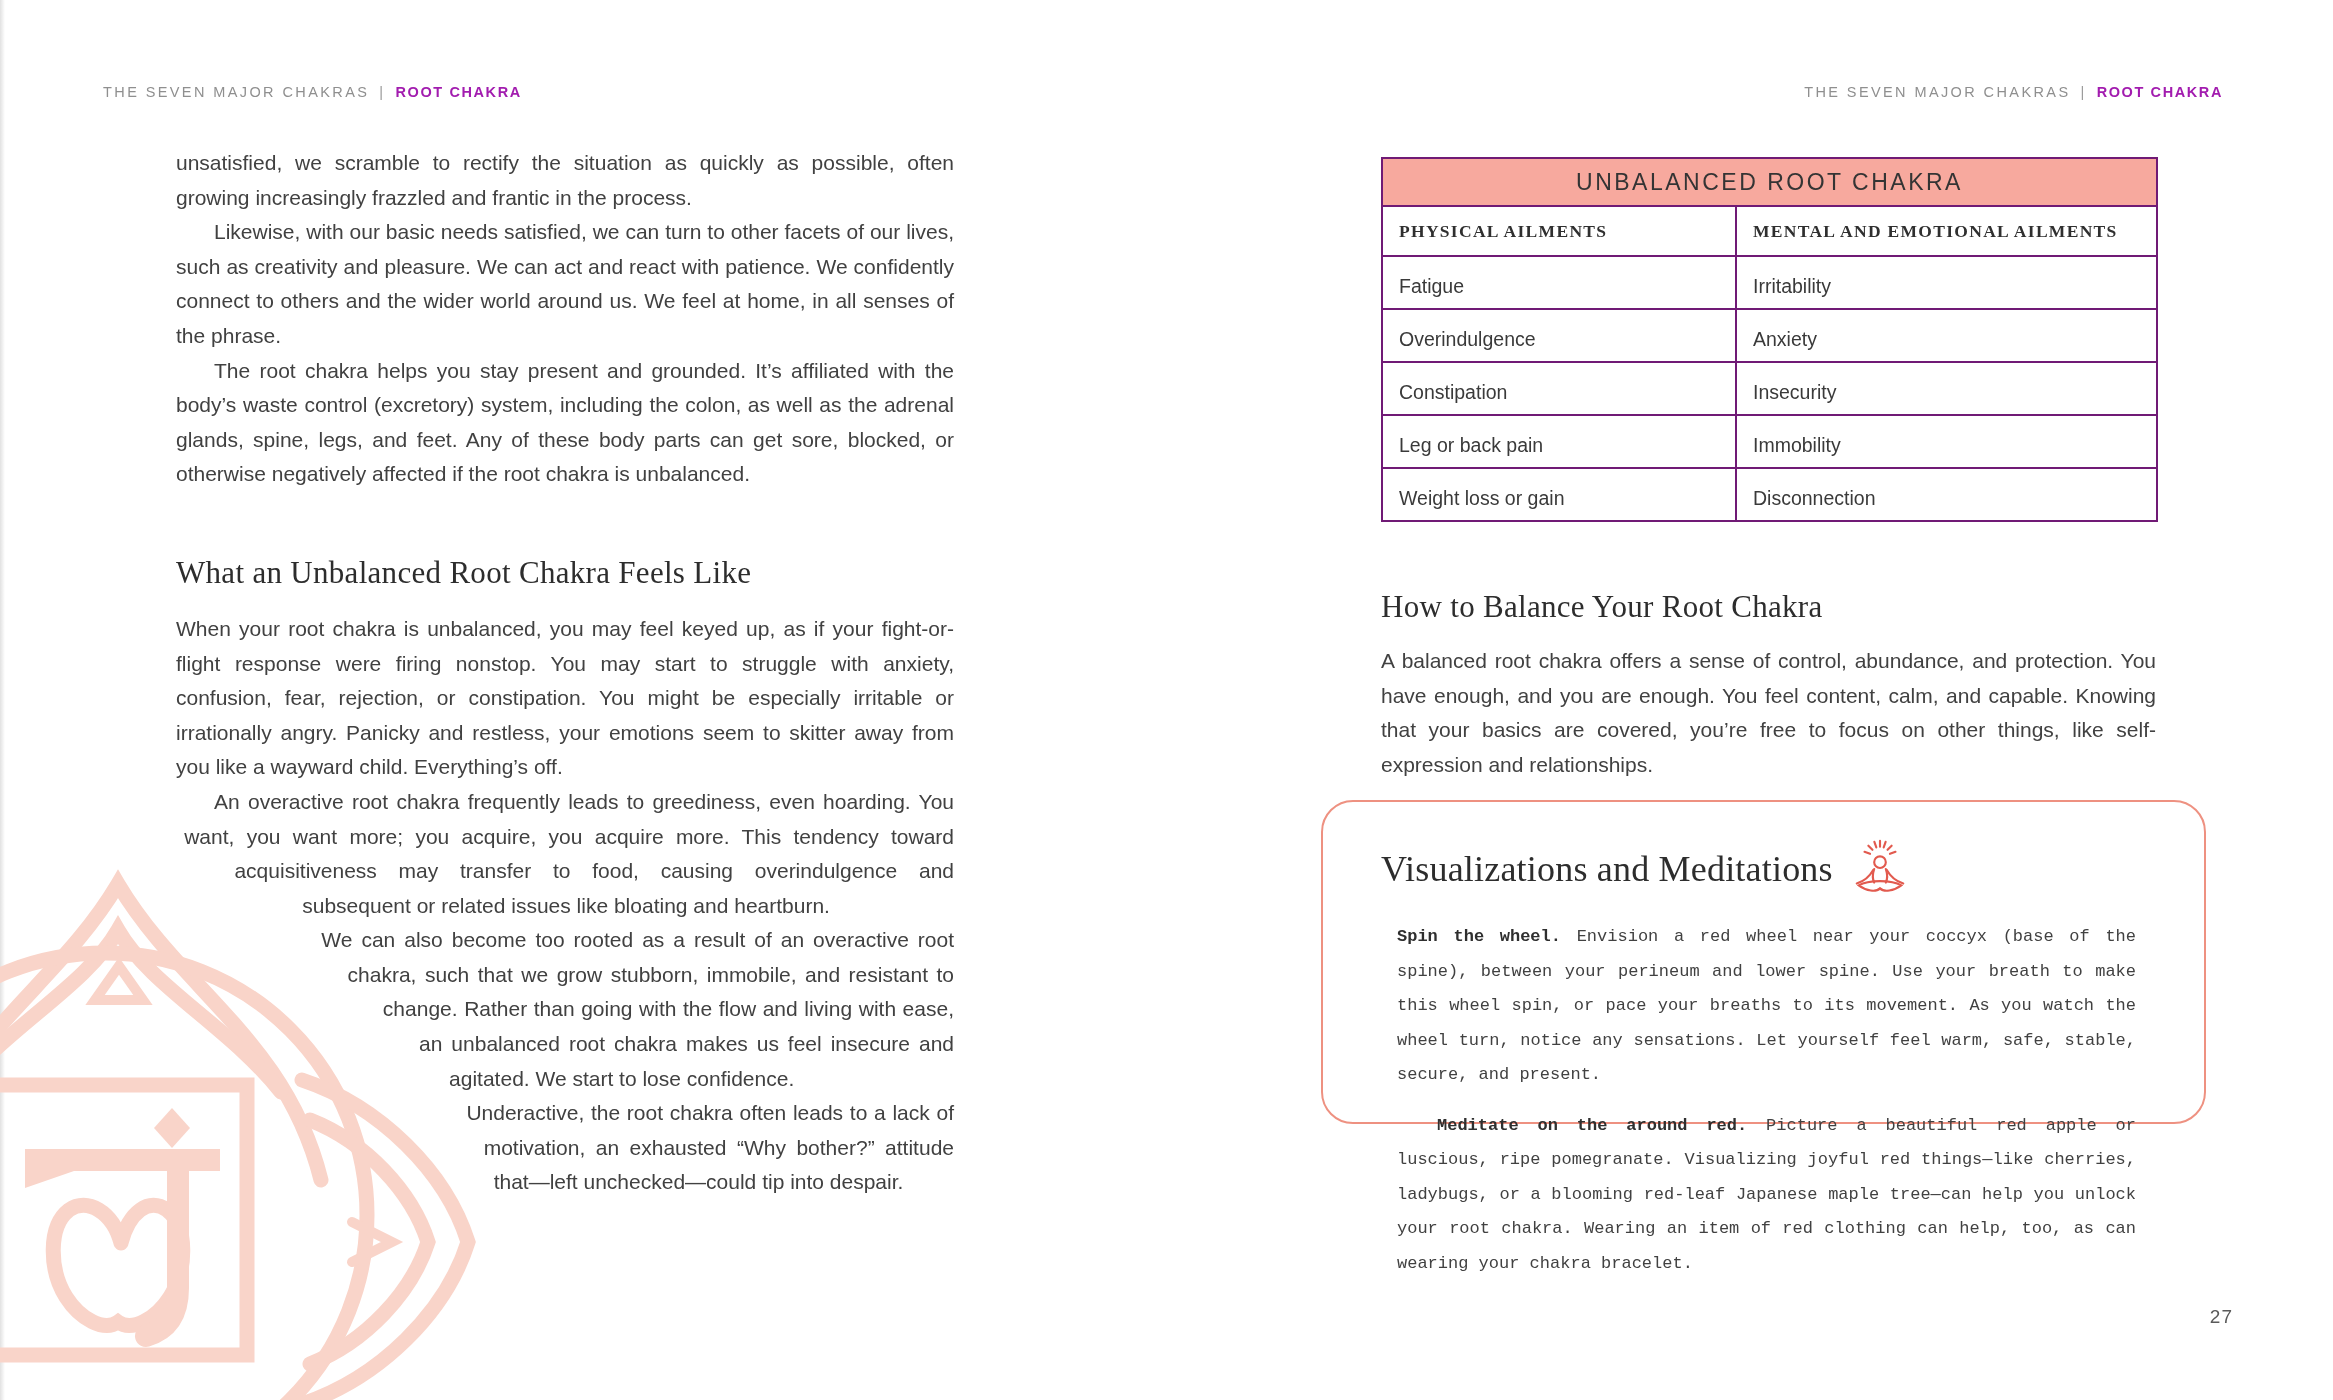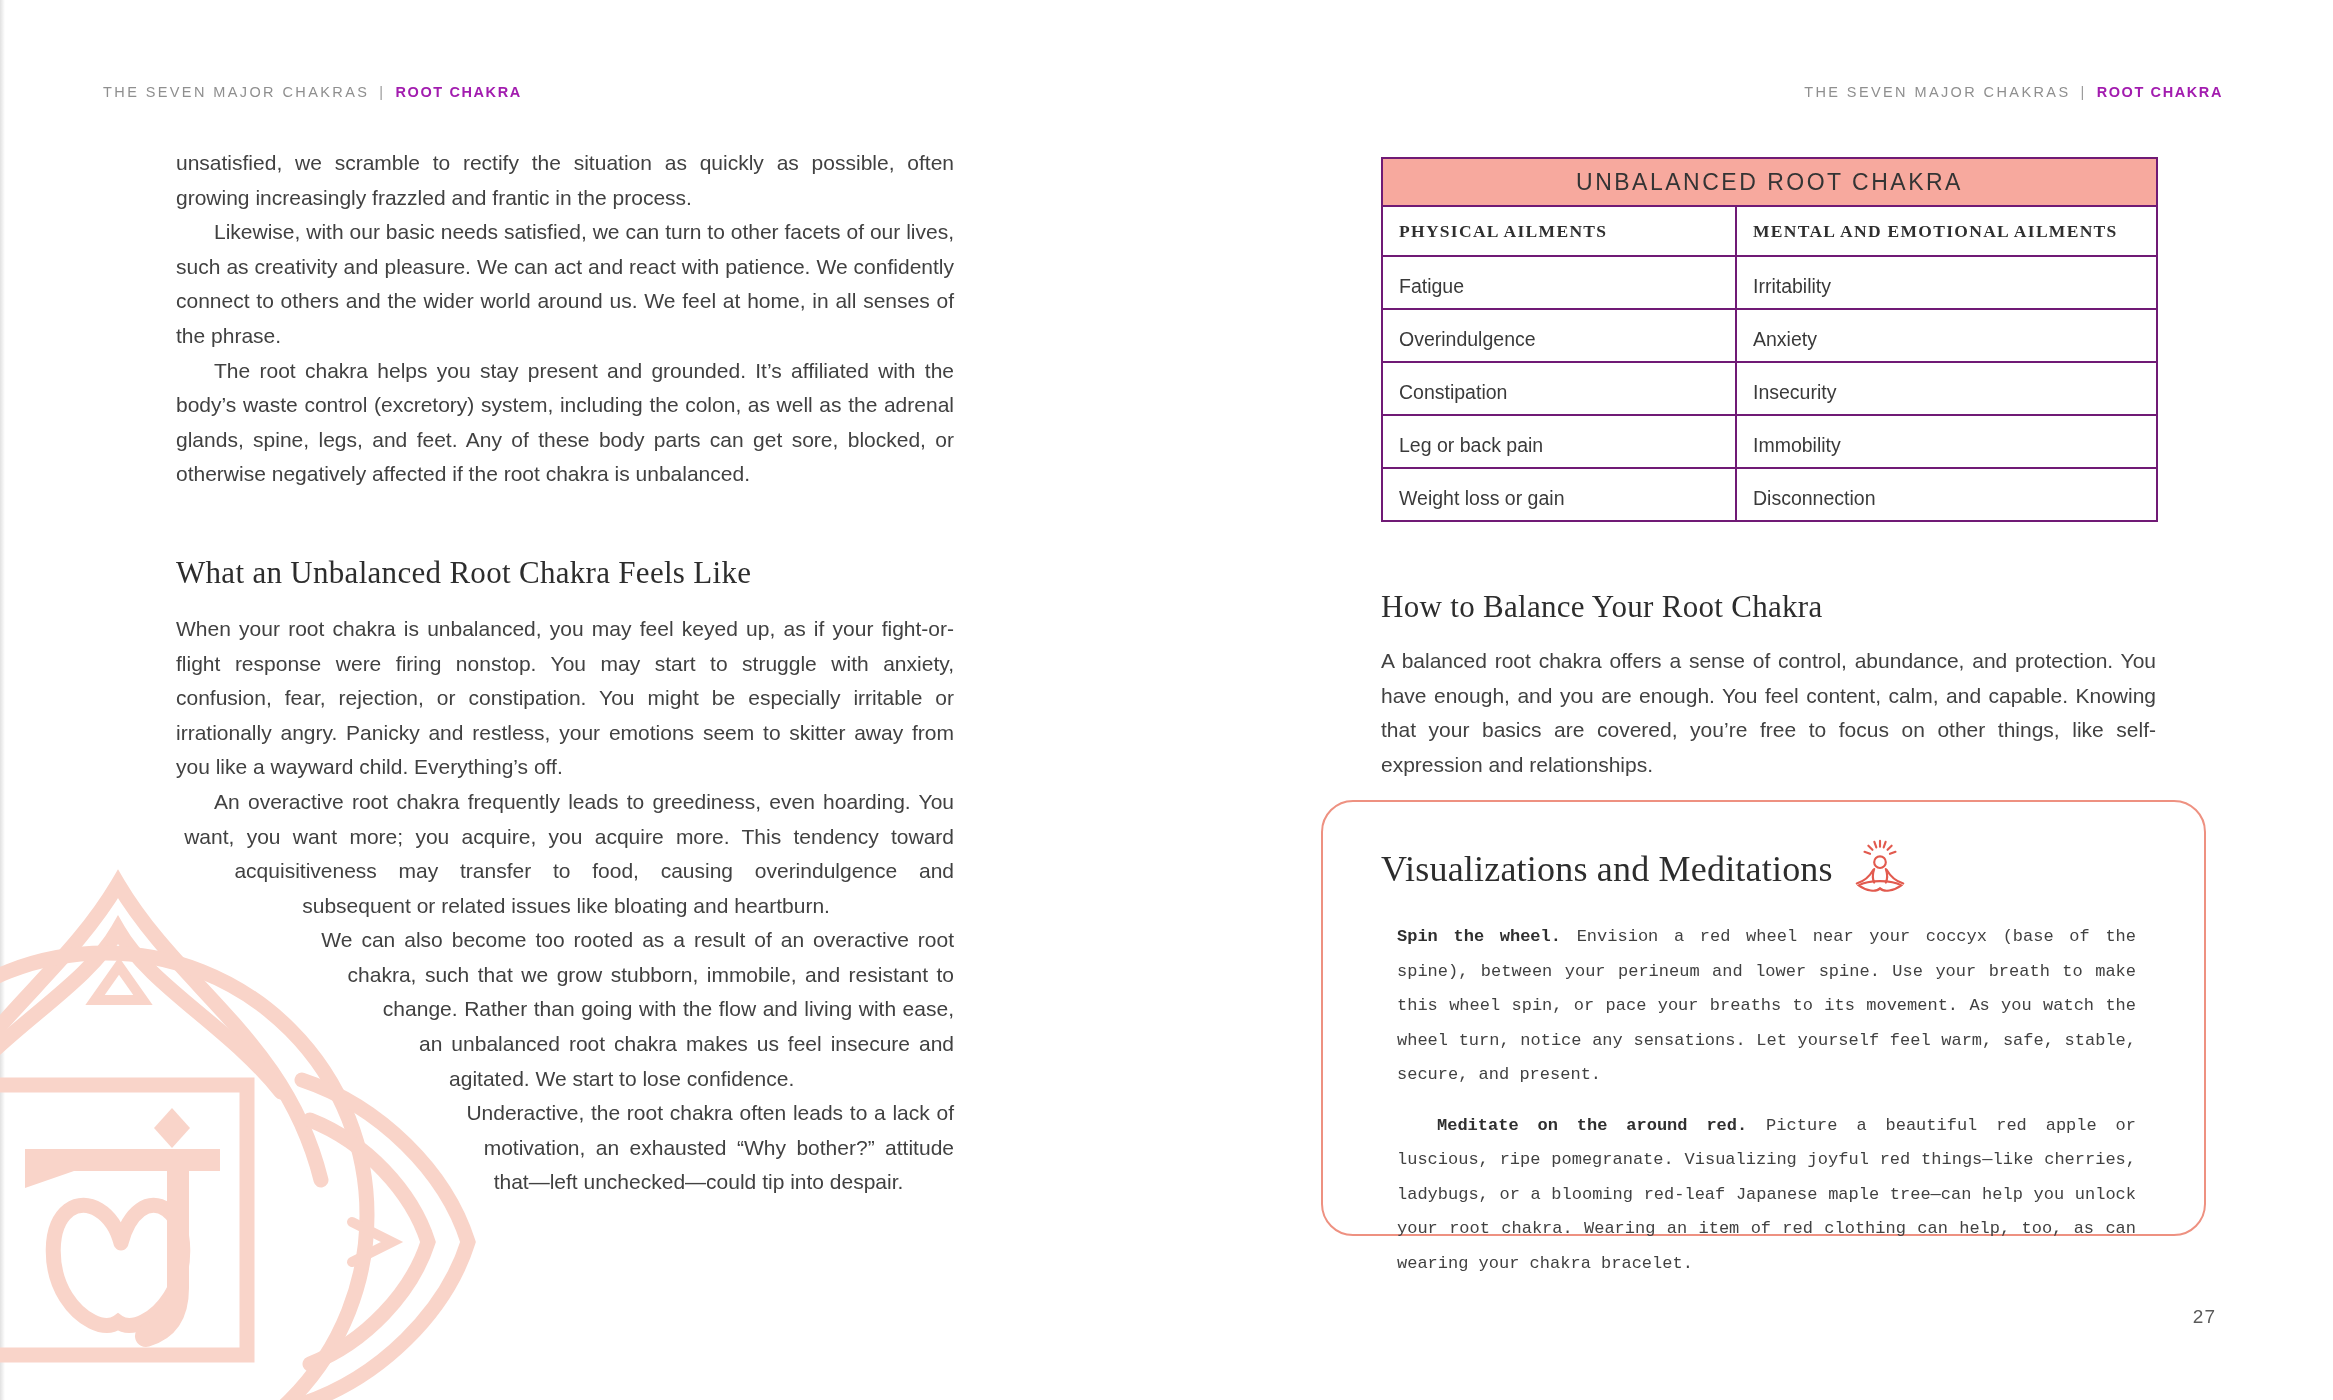--- a/index.html
+++ b/index.html
@@ -45,31 +45,31 @@
   td.tbl-title{background:#f7a99e;height:44px;text-align:center;font-size:23px;
     letter-spacing:2.5px;color:#343434;font-weight:400;}
   table.ailments th{height:48px;text-align:left;padding:0 10px 0 16px;font-size:17.5px;
     letter-spacing:1.3px;color:#2f2f2f;font-weight:700;font-family:Liberation Serif, serif;}
   table.ailments td.cell{height:43px;padding:8px 10px 0 16px;font-size:19.5px;color:#3a3a3a;}
   col.c1{width:354px;} col.c2{width:421px;}
 
   #balance-heading{margin:64px 0 16px;}
 
   
-  #meditation-box{position:absolute;left:1321px;top:800px;width:885px;height:436px;
+  #meditation-box{position:absolute;left:1321px;top:800px;width:885px;height:324px;
     border:2px solid #ee9181;border-radius:32px;box-sizing:border-box;
     padding:34px 52px 0 58px;z-index:1;}
   #meditation-box .box-head{display:flex;align-items:center;gap:16px;margin:0 0 18px;}
   #meditation-box h3{font-family:"Liberation Serif",serif;font-weight:400;color:#2d2d2d;
     font-size:36px;margin:0;letter-spacing:.2px;}
   #meditation-box p{margin:16px;font-size:17px;line-height:34.5px;color:#414141;text-align:justify;font-family:Liberation Mono, monospace;}
   #meditation-box p.ind{text-indent:40px;}
   #meditation-box .lead{font-weight:700;color:#2f2f2f;}
 
-  #page-number{position:absolute;top:1306px;right:117px;font-size:19px;color:#5a5a5a;
+  #page-number{position:absolute;top:1306px;right:100px;font-size:19px;color:#5a5a5a;
     letter-spacing:1px;}
 </style>
 </head>
 <body>
 
 <div id="spread">
 
   <div class="page-edge"></div>
 
   <svg id="chakra-art" width="632" height="542" viewBox="-112 858 632 542">

